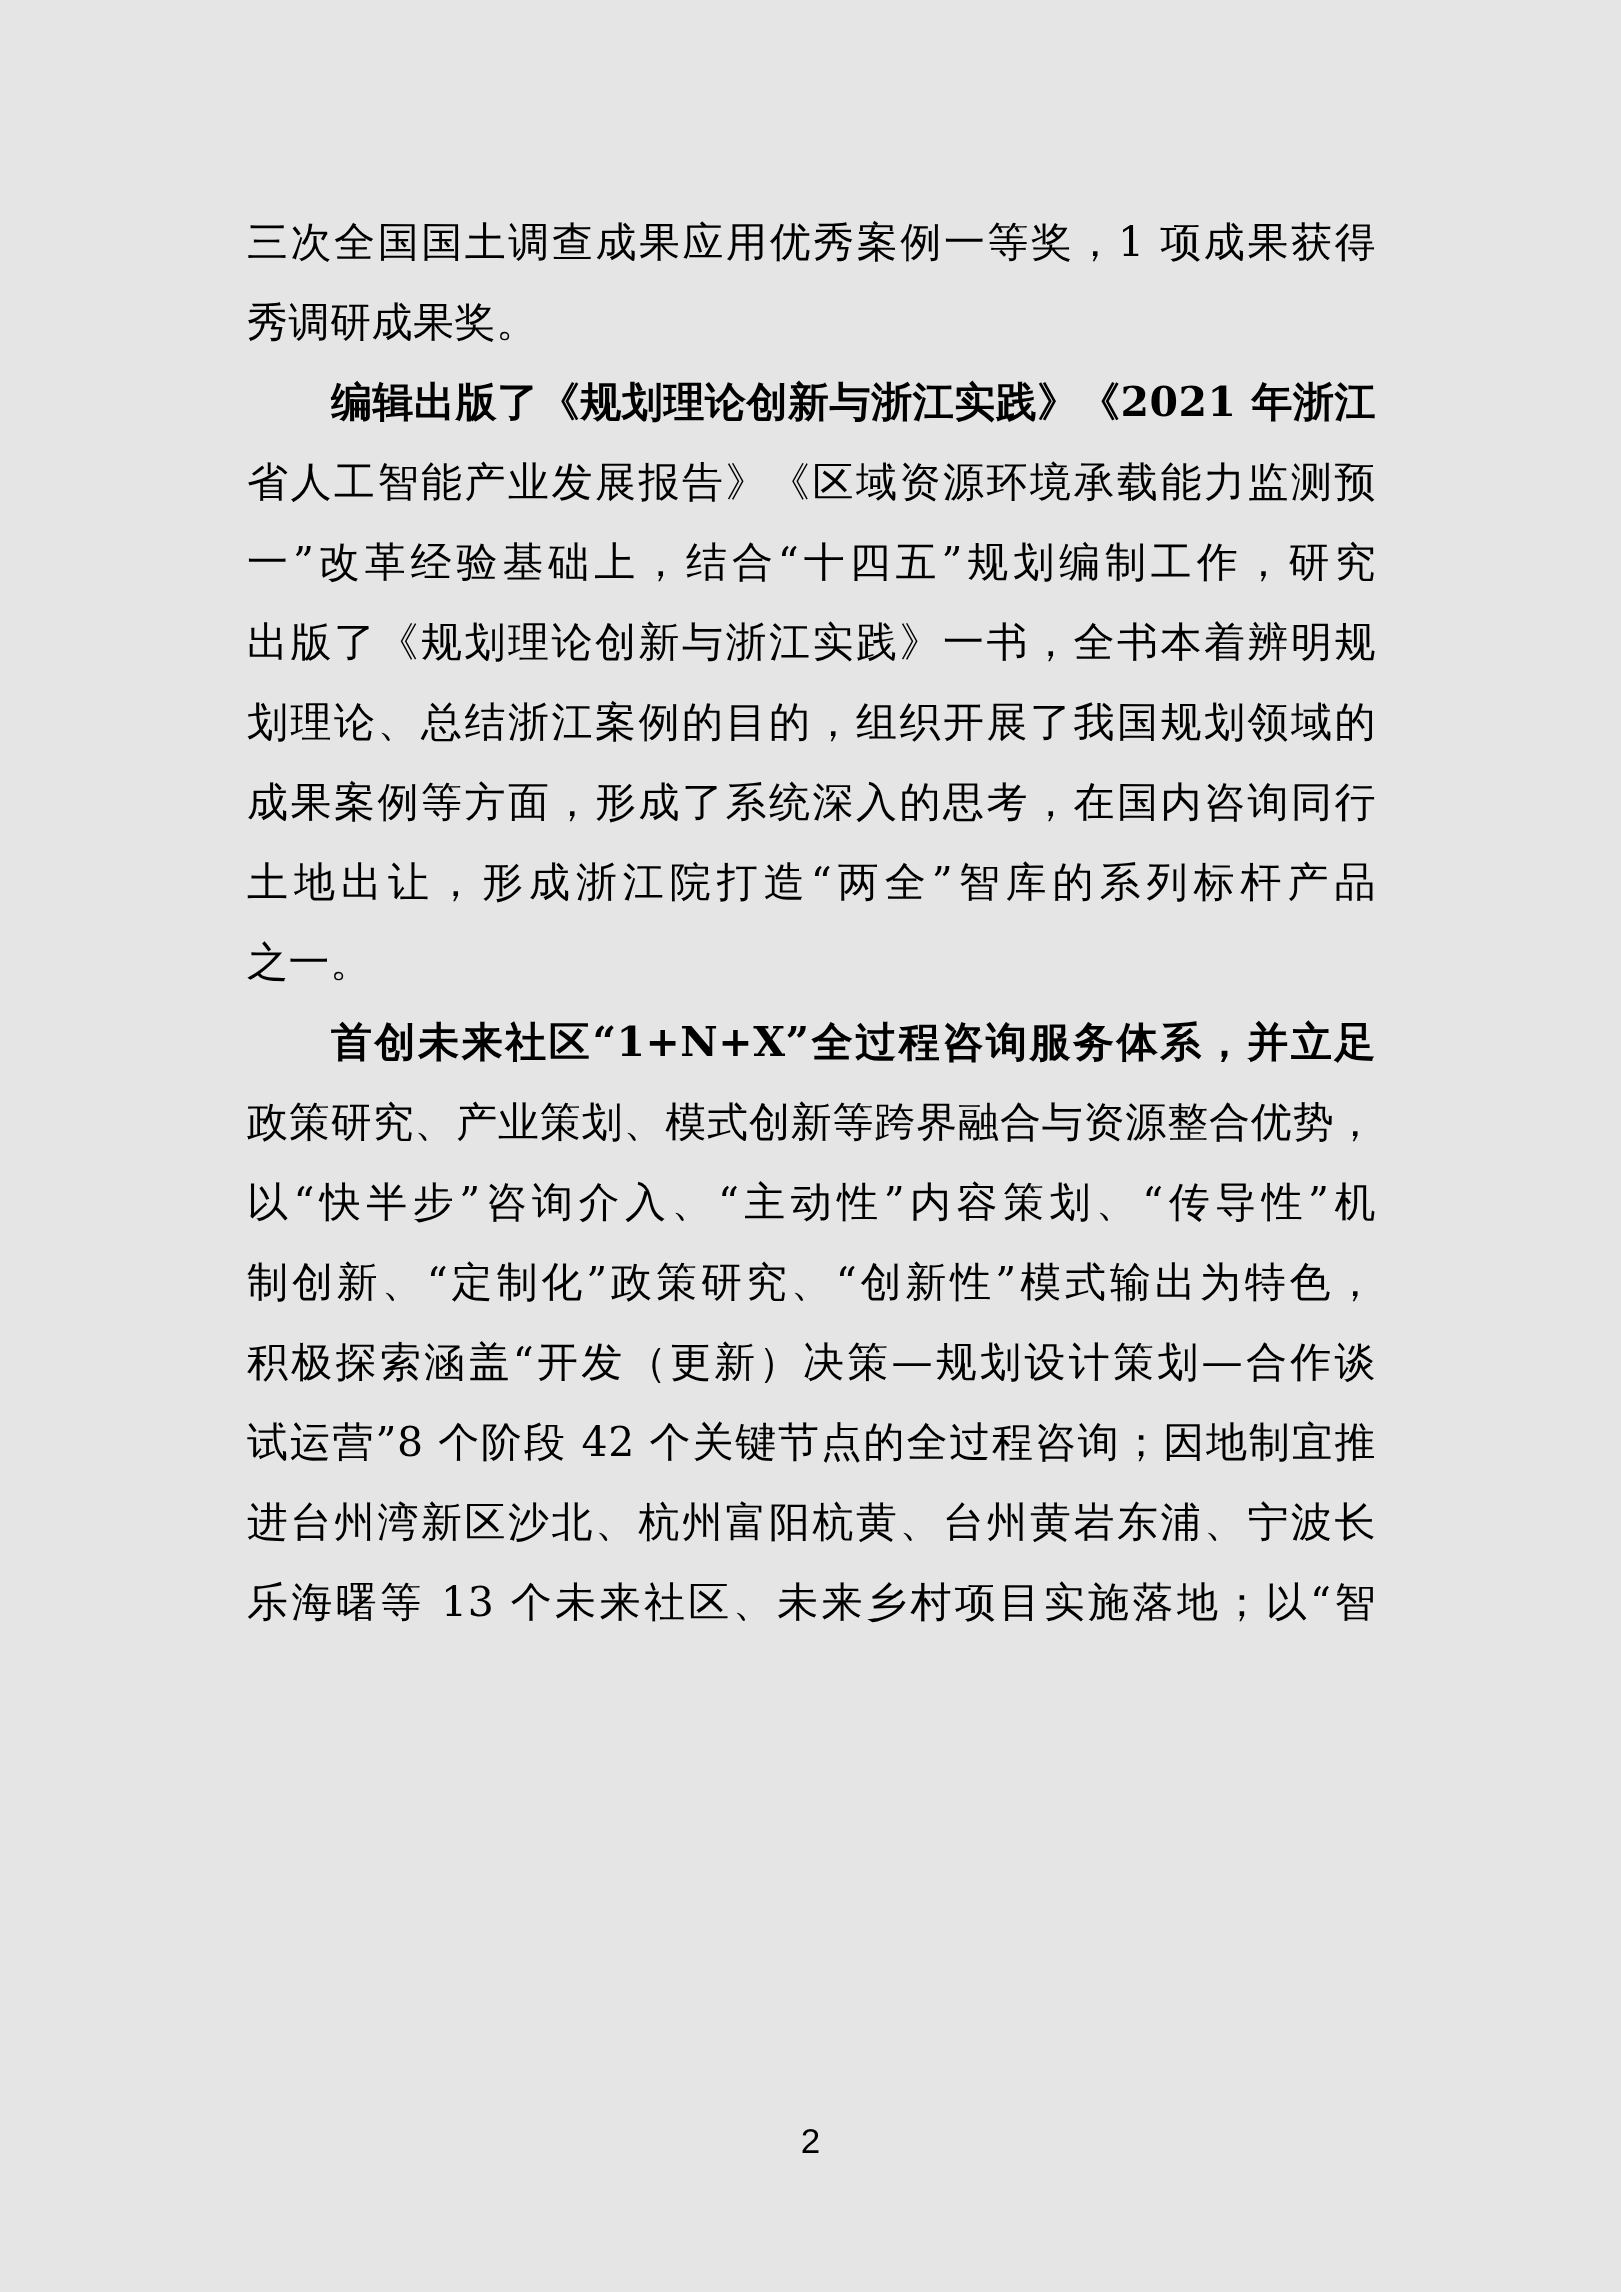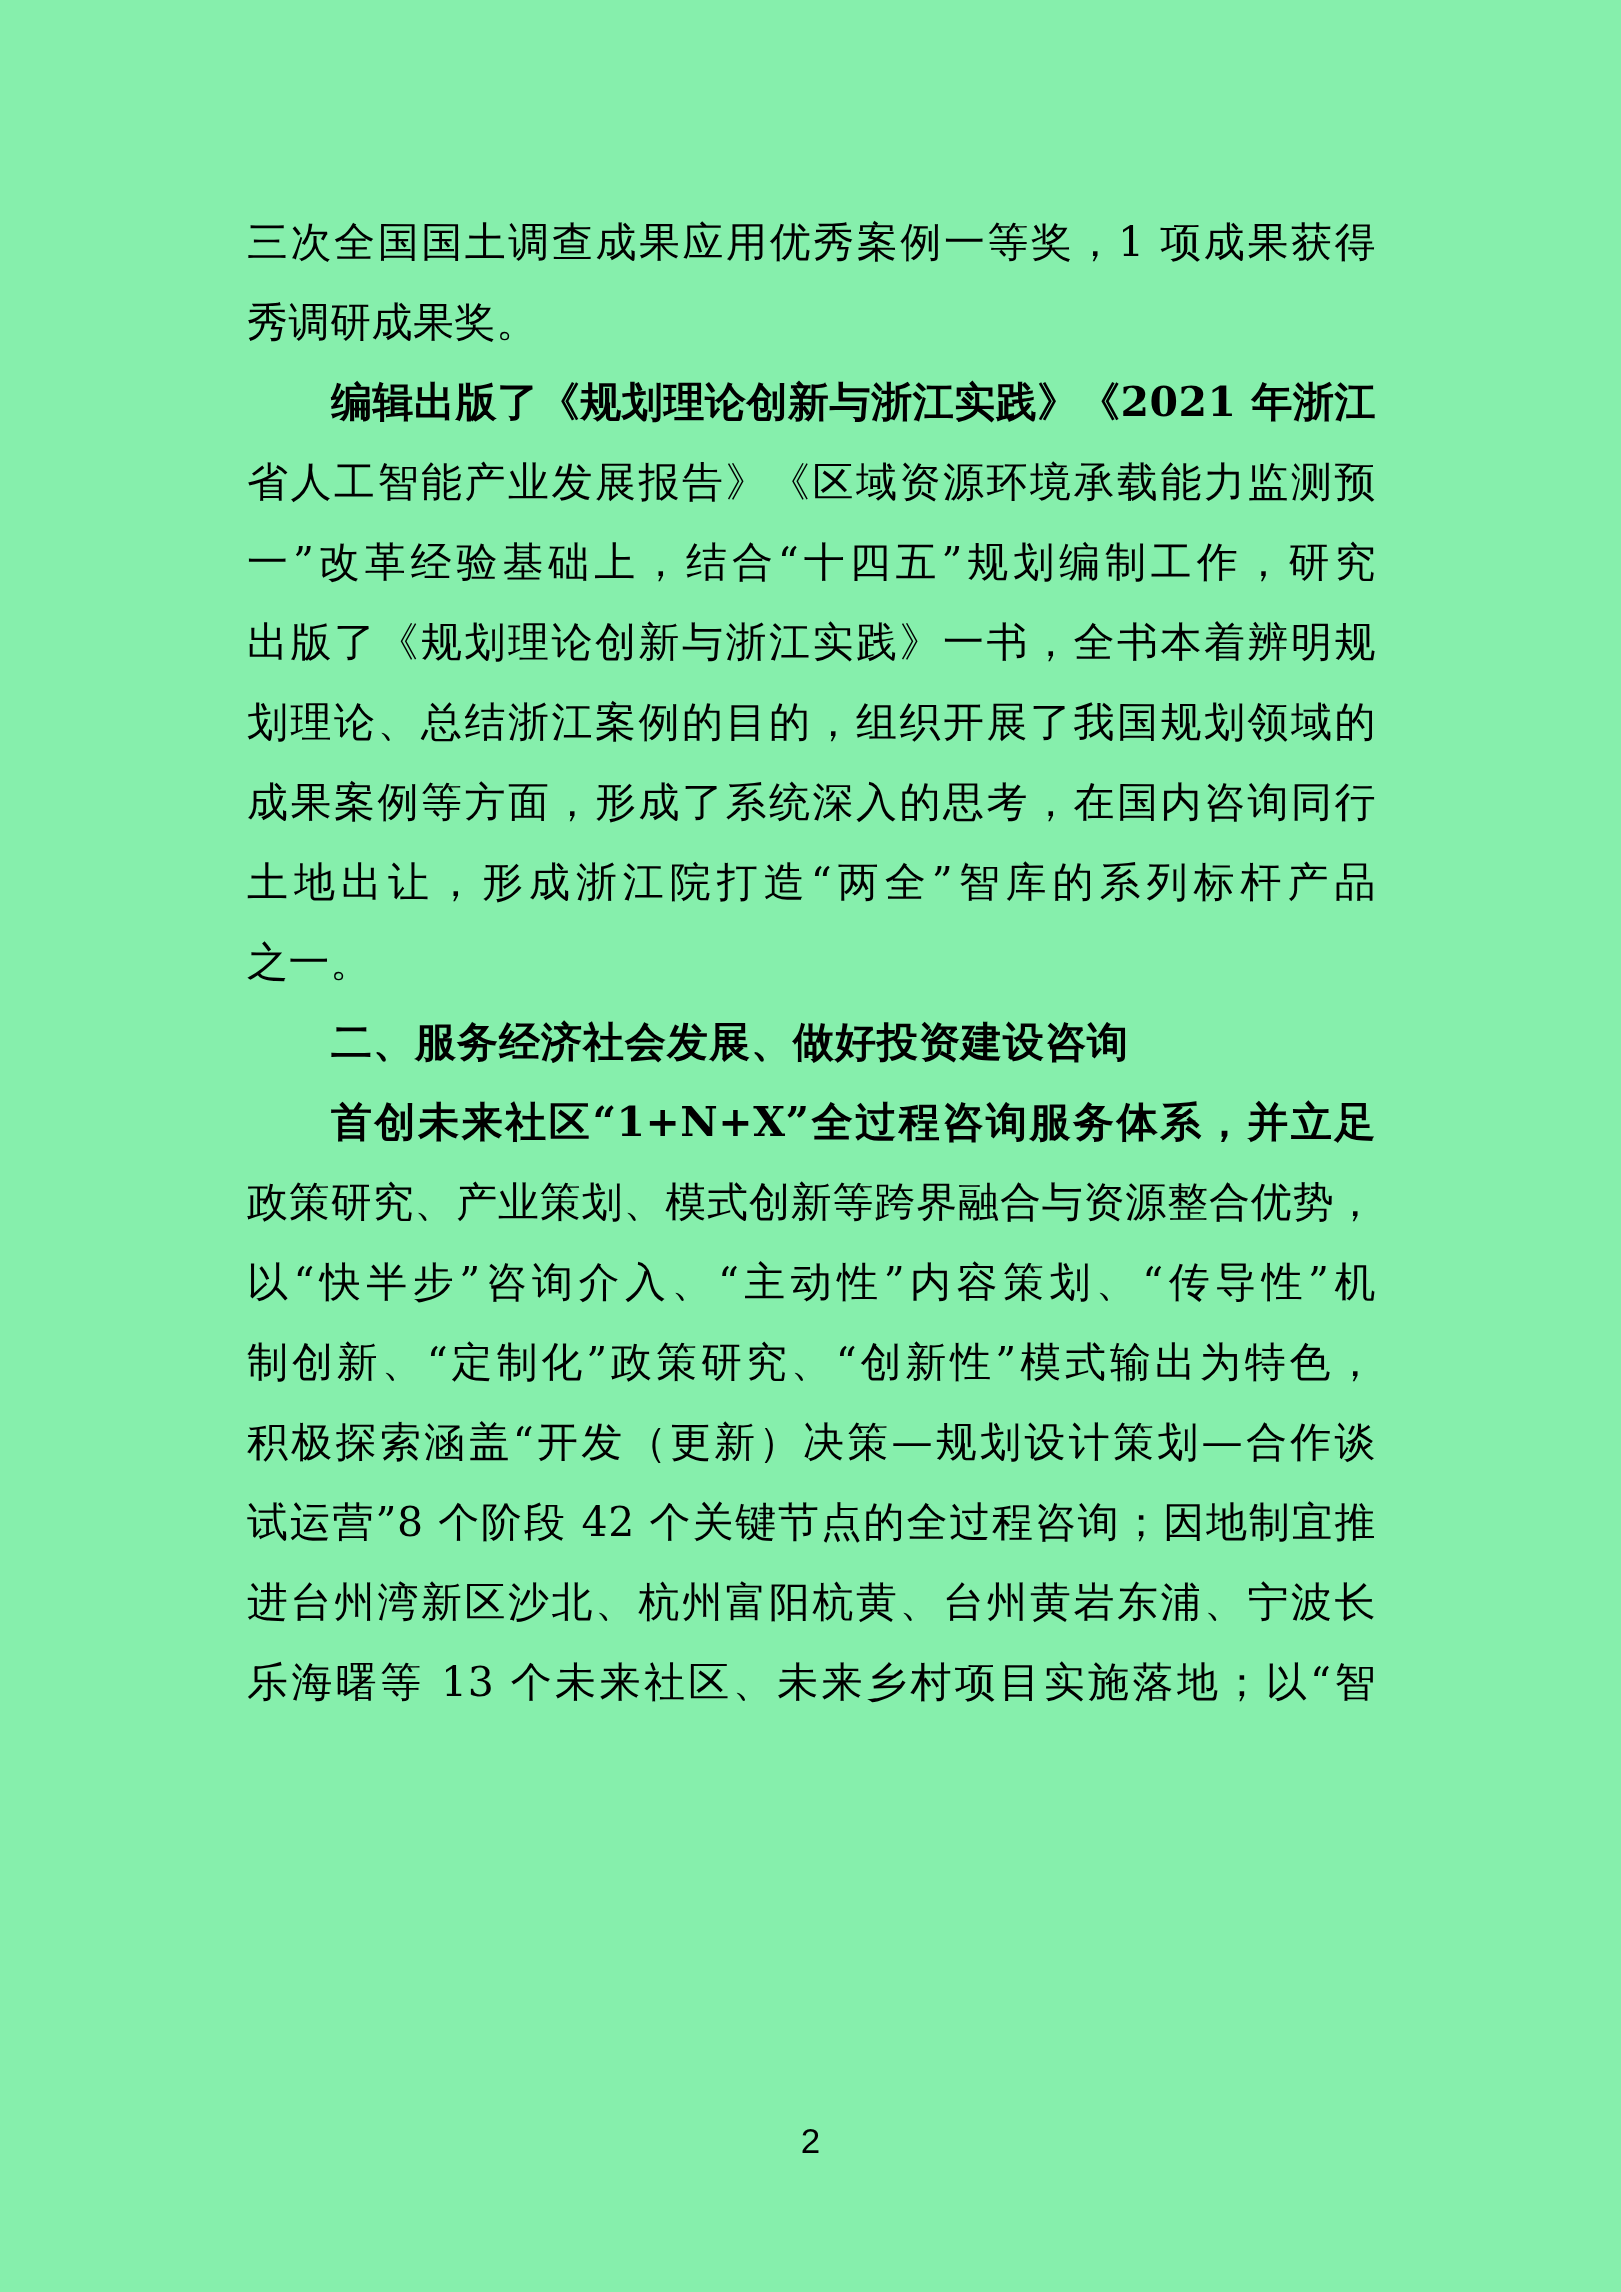--- a/index.html
+++ b/index.html
@@ -4,21 +4,21 @@
 <style>
   html, body {
     margin: 0;
     padding: 0;
     background: #ffffff;
   }
   .page {
     position: relative;
     width: 1621px;
     height: 2293px;
-    background: #86efac;
+    background: #e5e5e5;
     overflow: hidden;
     font-family: "DejaVu Serif", "Liberation Serif", serif;
     color: #000000;
   }
   .content {
     position: absolute;
     left: 247px;
     top: 202px;
     width: 1129px;
   }
@@ -72,23 +72,20 @@
         <div class="line indent">编辑出版了《规划理论创新与浙江实践》《2021 年浙江</div>
         <div class="line">省人工智能产业发展报告》《区域资源环境承载能力监测预</div>
         <div class="line">一”改革经验基础上，结合“十四五”规划编制工作，研究</div>
         <div class="line">出版了《规划理论创新与浙江实践》一书，全书本着辨明规</div>
         <div class="line">划理论、总结浙江案例的目的，组织开展了我国规划领域的</div>
         <div class="line">成果案例等方面，形成了系统深入的思考，在国内咨询同行</div>
         <div class="line">土地出让，形成浙江院打造“两全”智库的系列标杆产品</div>
         <div class="line para-end">之一。</div>
       </div>
       <div>
-        <div class="line heading indent para-end">二、服务经济社会发展、做好投资建设咨询</div>
-      </div>
-      <div>
         <div class="line indent">首创未来社区“1+N+X”全过程咨询服务体系，并立足</div>
         <div class="line">政策研究、产业策划、模式创新等跨界融合与资源整合优势，</div>
         <div class="line">以“快半步”咨询介入、“主动性”内容策划、“传导性”机</div>
         <div class="line">制创新、“定制化”政策研究、“创新性”模式输出为特色，</div>
         <div class="line">积极探索涵盖“开发（更新）决策—规划设计策划—合作谈</div>
         <div class="line">试运营”8 个阶段 42 个关键节点的全过程咨询；因地制宜推</div>
         <div class="line">进台州湾新区沙北、杭州富阳杭黄、台州黄岩东浦、宁波长</div>
         <div class="line">乐海曙等 13 个未来社区、未来乡村项目实施落地；以“智</div>
       </div>
     </div>

